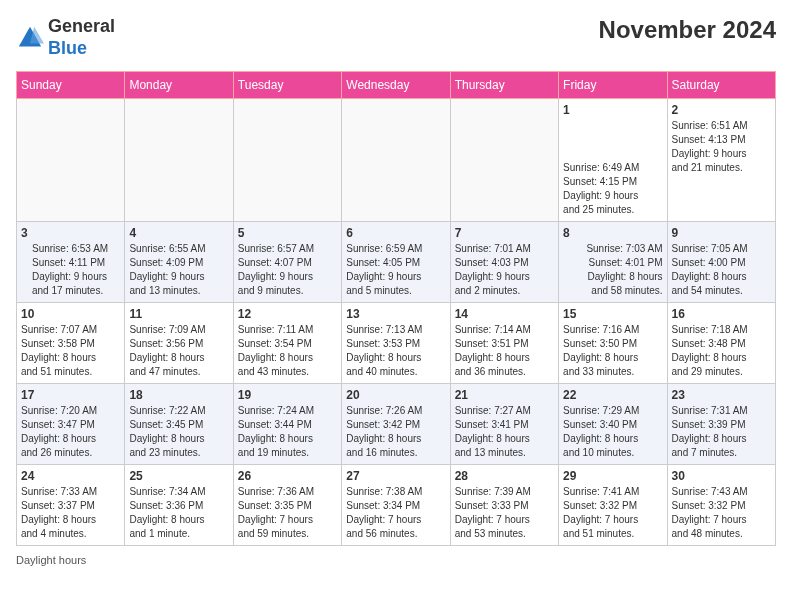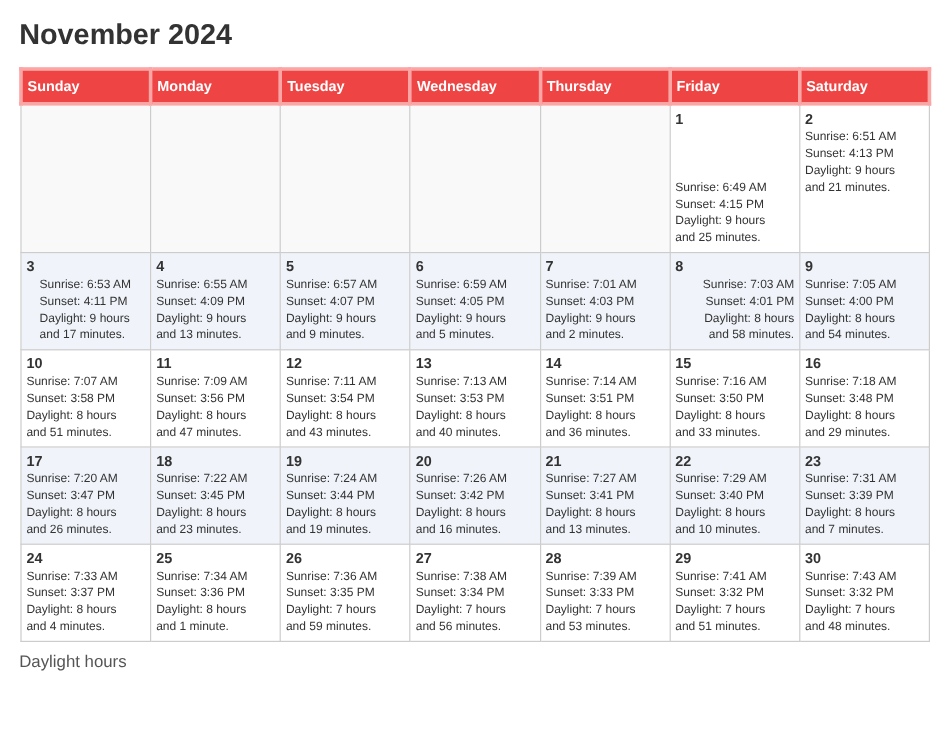--- a/index.html
+++ b/index.html
@@ -42,27 +42,27 @@
     }
     .location {
       font-size: 14px;
       color: #555;
     }
     .calendar {
       width: 100%;
       border-collapse: collapse;
     }
     .calendar th {
-      background: #ef4444;
+      background: #ec4899;
       color: #fff;
       font-size: 12px;
-      font-weight: bold;
+      font-weight: normal;
       padding: 6px 4px;
       text-align: left;
-      border: 3px solid #fca5a5;
+      border: 1px solid #fca5a5;
     }
     .calendar td {
       border: 1px solid #ccc;
       vertical-align: top;
       padding: 4px;
       font-size: 10.5px;
       color: #333;
       width: calc(100% / 7);
       min-height: 80px;
     }
@@ -81,28 +81,38 @@
       display: block;
       margin-bottom: 2px;
     }
     .day-info {
       font-size: 10px;
       line-height: 1.4;
       color: #333;
     }
     .legend {
       margin-top: 8px;
-      font-size: 14px;
+      font-size: 11px;
       color: #555;
     }
   </style>
 </head>
 <body>
 
 <div class="header">
+  <div class="logo">
+    <svg class="logo-icon" viewBox="0 0 40 40">
+      <polygon points="20,4 36,32 4,32" fill="#2575c4"></polygon>
+      <polygon points="26,4 40,28 20,28" fill="#5ba0e0" opacity="0.6"></polygon>
+    </svg>
+    <div class="logo-text">
+      <span class="logo-general">General</span><br>
+      <span class="logo-blue">Blue</span>
+    </div>
+  </div>
   <div class="title-block">
     <div class="month-title">November 2024</div>
   </div>
 </div>
 
 <table class="calendar">
   <thead>
     <tr>
     <th>Sunday</th>
         <th>Monday</th>

